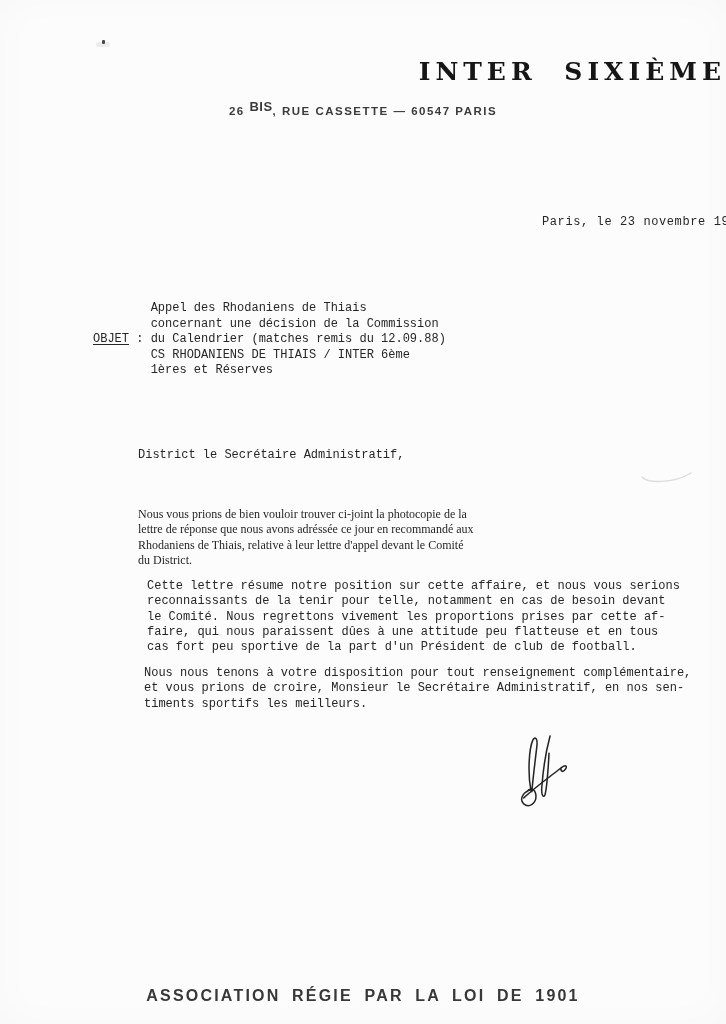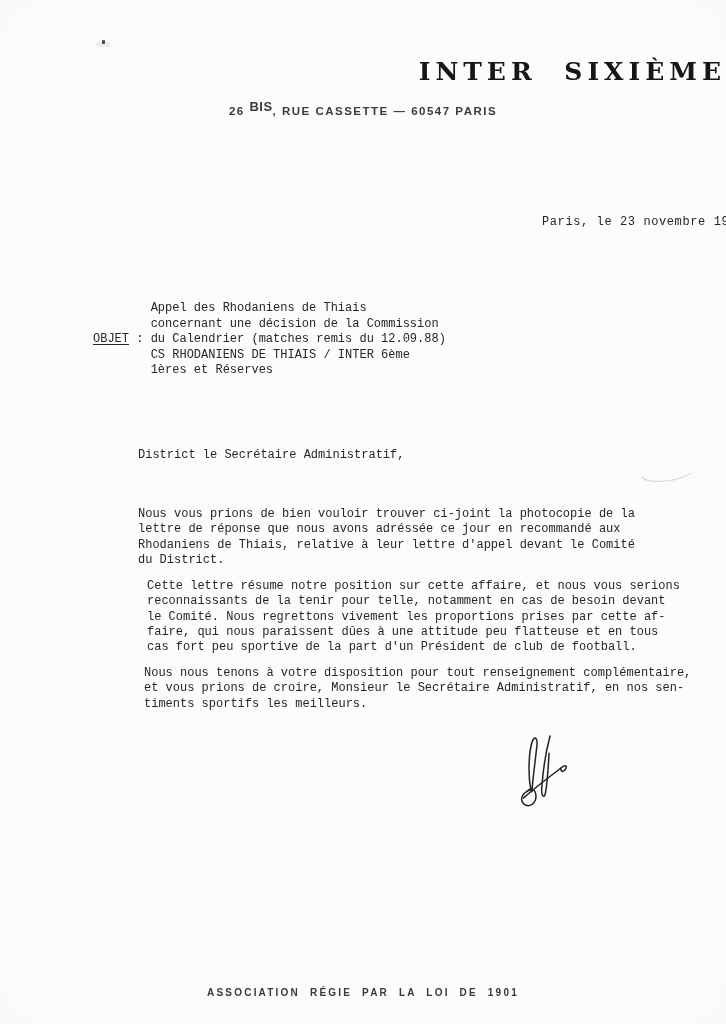--- a/index.html
+++ b/index.html
@@ -71,21 +71,21 @@
     line-height: 15.6px;
   }
   .objet-label {
     text-decoration: underline;
     text-underline-offset: 2px;
   }
   .salutation {
     left: 138px;
     top: 448px;
   }
-  .para-1 { left: 138px; top: 507px; }
+  .para-1 { left: 138px; top: 507px; font-family: Liberation Serif, serif; }
   .para-2 { left: 147px; top: 579px; }
   .para-3 { left: 138px; top: 666px; margin-left: 6px; }
   .signer-line {
     left: 417px;
     top: 801px;
     letter-spacing: 0.8px;
   }
   
   .signature-svg {
     position: absolute;
@@ -120,21 +120,21 @@
     background: #ececec;
     border-radius: 3px;
   }
   
   .footer-line {
     position: absolute;
     left: 0; right: 0;
     top: 987px;
     text-align: center;
     font-family: "Liberation Sans", sans-serif;
-    font-size: 10px;
+    font-size: 16px;
     font-weight: 600;
     letter-spacing: 2.2px;
     word-spacing: 5px;
     color: #383838;
     white-space: nowrap;
   }
 </style>
 </head>
 <body>
 

